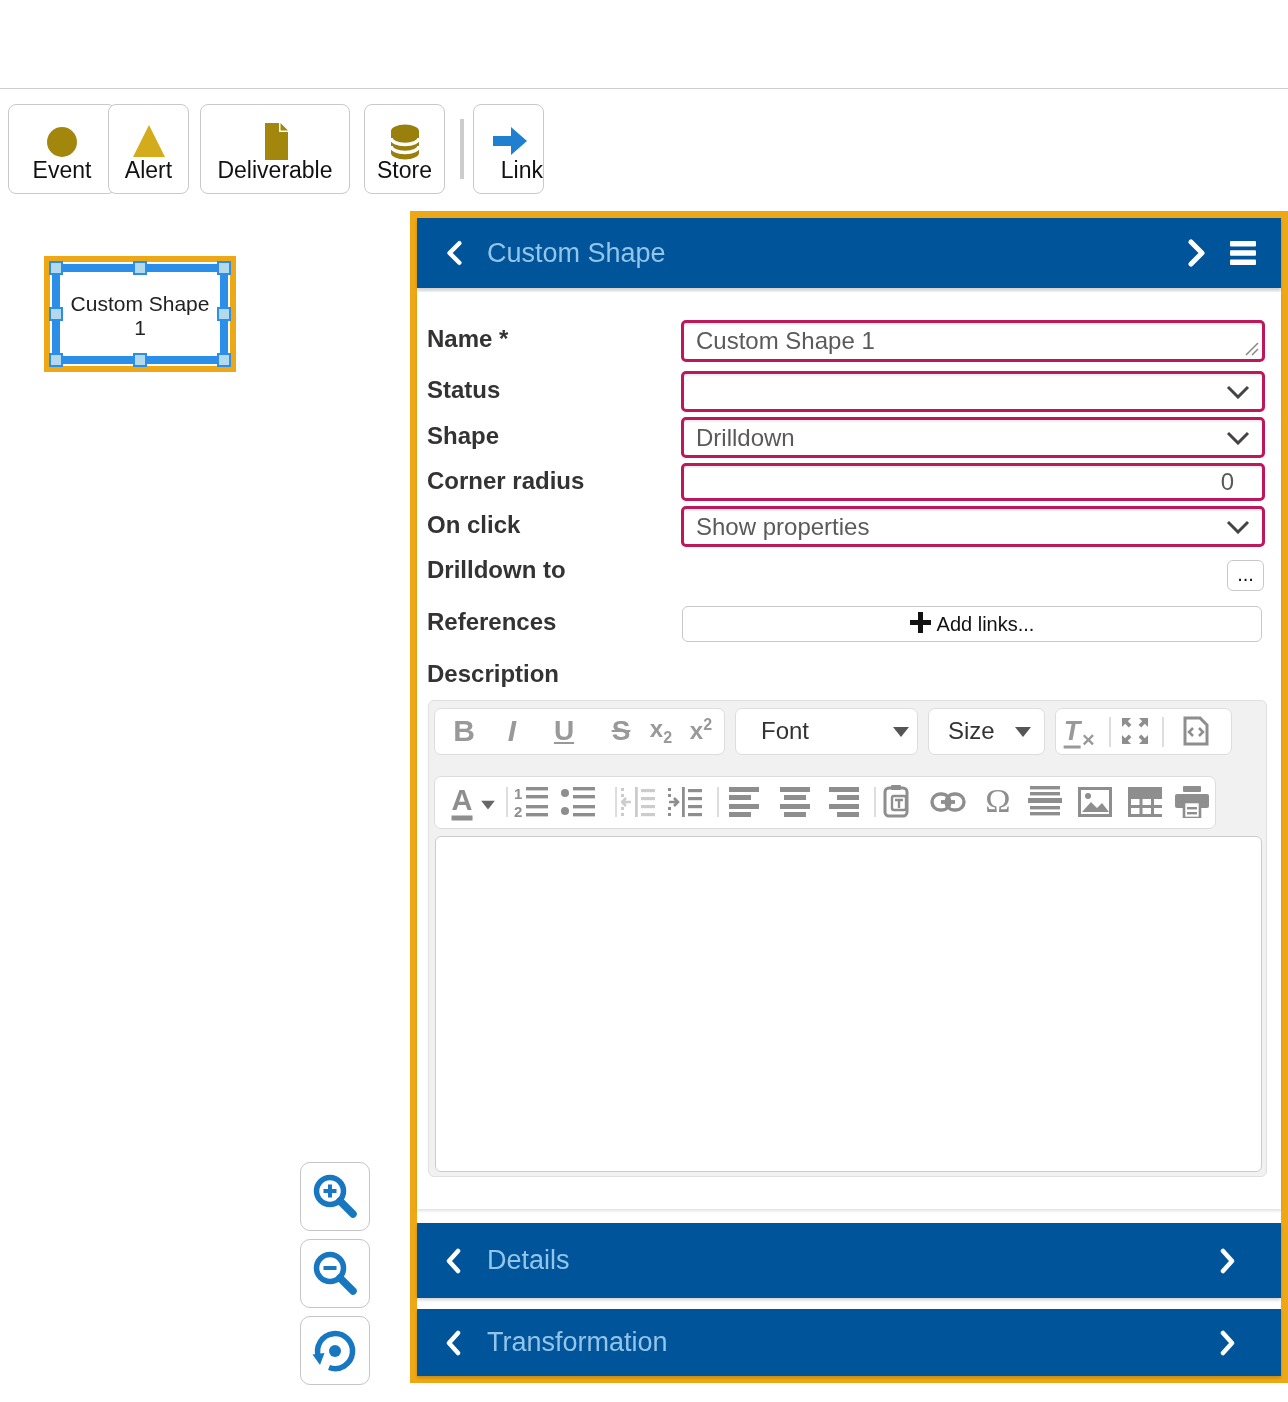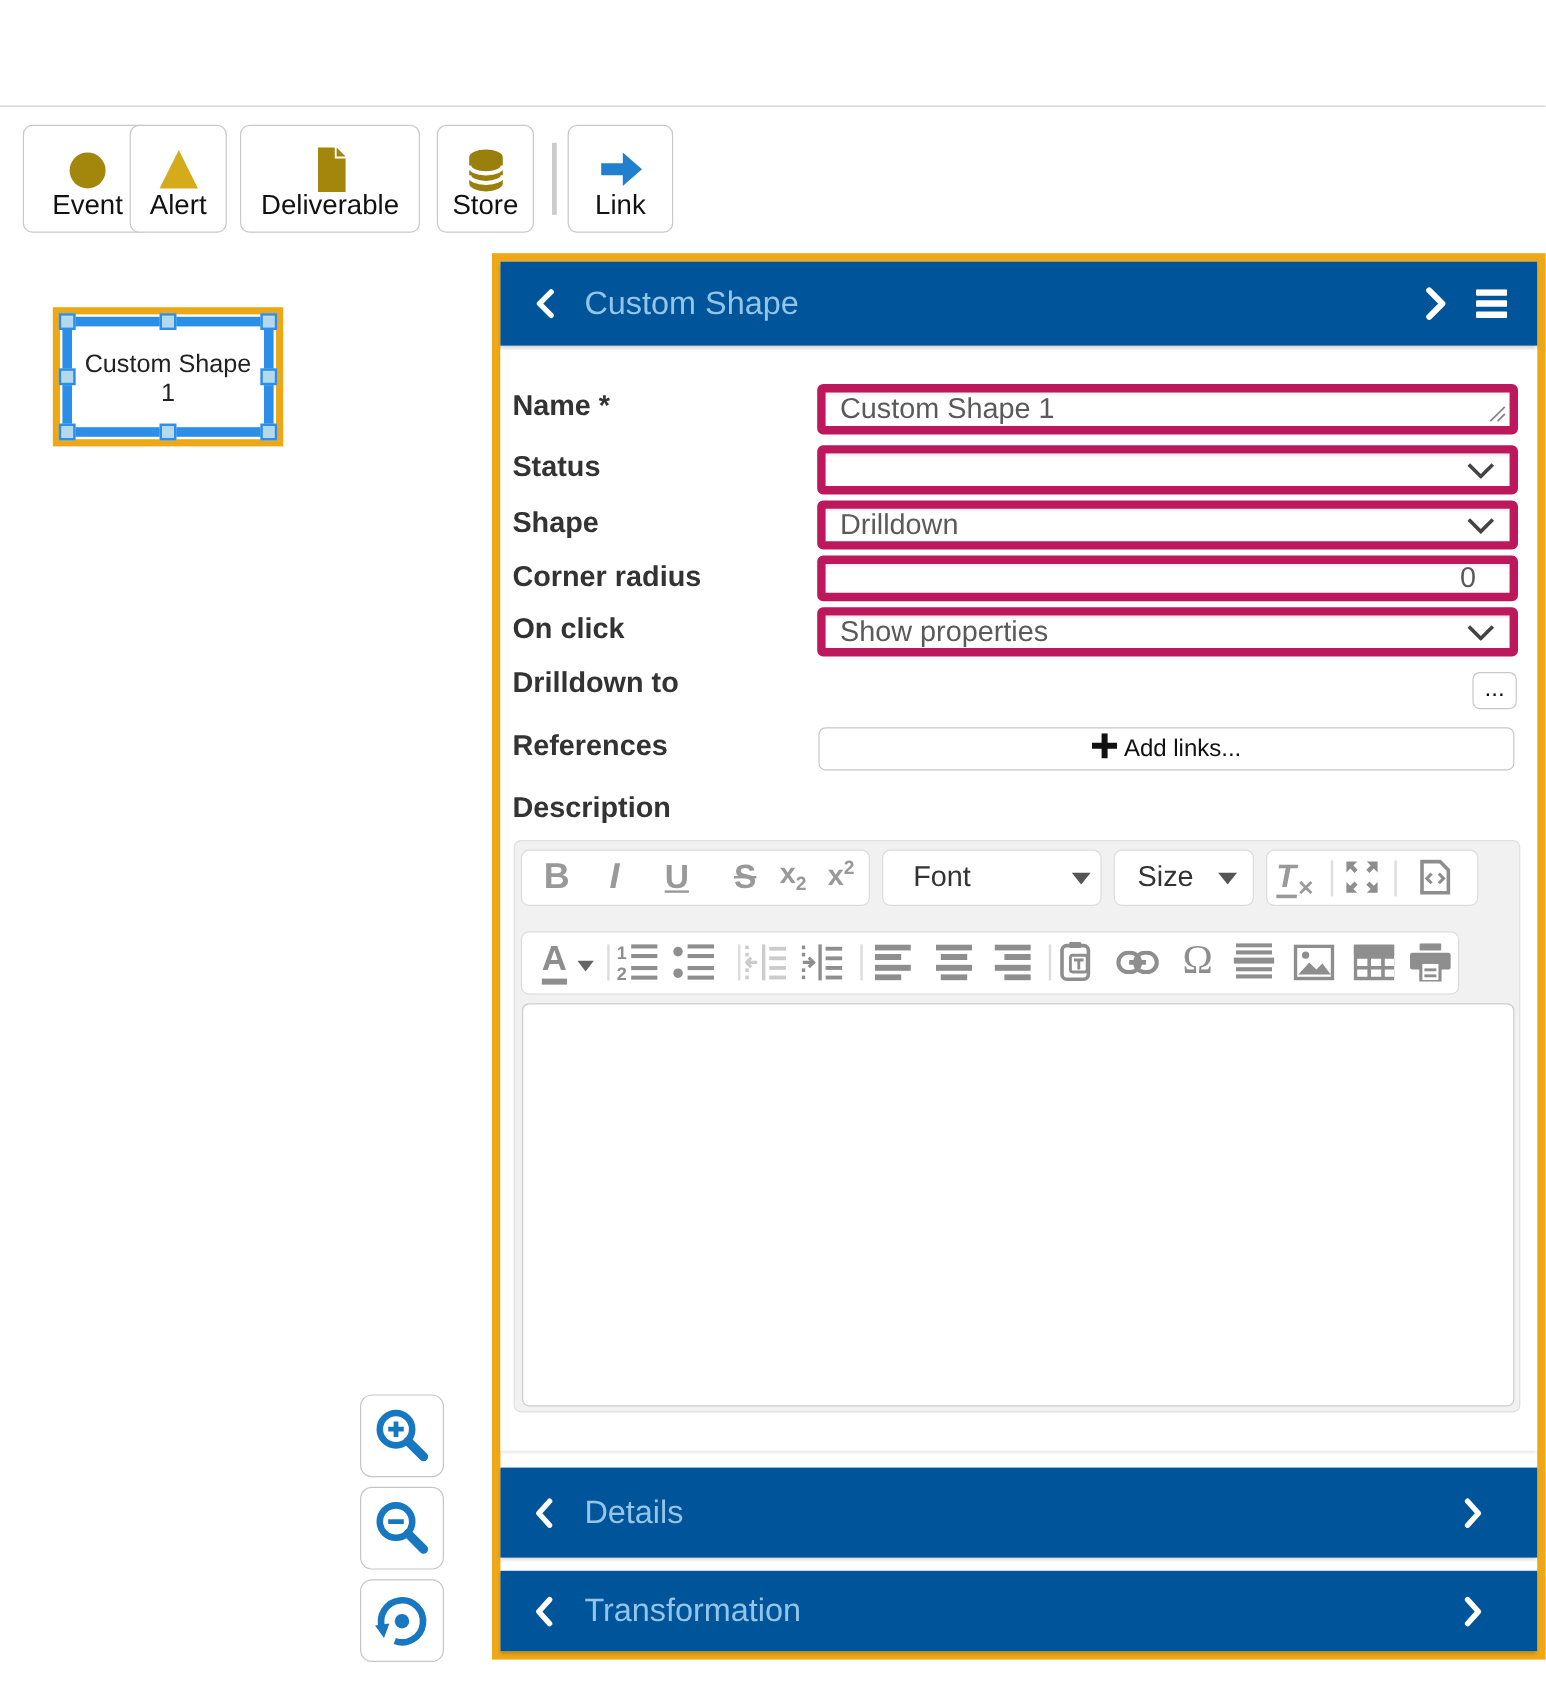--- a/index.html
+++ b/index.html
@@ -27,21 +27,21 @@
 .pc { position:absolute; left:0; width:864px; }
 #phead { top:0; height:70px; background:#005499; box-shadow:0 3px 3px rgba(0,0,0,0.18); }
 #pwhite { top:74px; height:917px; background:#fff; box-shadow:0 2px 3px rgba(0,0,0,0.12); }
 #dbar { top:1005px; height:75px; background:#005499; box-shadow:0 2px 3px rgba(0,0,0,0.18); }
 #tbar { top:1091px; height:67px; background:#005499; box-shadow:0 2px 3px rgba(0,0,0,0.18); }
 .bartitle { position:absolute; left:70px; top:0; bottom:0; display:flex; align-items:center; font-size:27px; color:#93c4e9; }
 .chev { position:absolute; top:50%; transform:translateY(-50%); }
 
 
 .flabel { position:absolute; left:10px; font-size:24px; font-weight:bold; color:#333; }
-.field { position:absolute; left:264px; width:584px; background:#fff; border:7px solid #be185d; border-radius:5px; box-shadow:inset 0 2px 2px rgba(0,0,0,0.07); font-size:24px; color:#5a5a5a; }
+.field { position:absolute; left:264px; width:584px; background:#fff; border:3px solid #be185d; border-radius:5px; box-shadow:inset 0 2px 2px rgba(0,0,0,0.07); font-size:24px; color:#5a5a5a; }
 .field .in { position:absolute; left:12px; top:50%; transform:translateY(-50%); }
 .selarrow { position:absolute; right:12px; top:50%; transform:translateY(-50%); }
 .btn { position:absolute; background:#fff; border:1px solid #c8c8c8; border-radius:6px; color:#111; }
 
 
 #editor { position:absolute; left:11px; top:408px; width:839px; height:477px; background:#f1f1f1; border:1px solid #e0e0e0; border-radius:6px; }
 .egroup { position:absolute; background:#fff; border:1px solid #ddd; border-radius:7px; }
 #etext { position:absolute; left:6px; top:135px; width:827px; height:336px; background:#fff; border:1px solid #ccc; border-radius:6px; }
 .tico { position:absolute; transform:translate(-50%,-50%); color:#999; }
 .tsel { position:absolute; transform:translateY(-50%); color:#333; font-size:24px; }
@@ -49,21 +49,21 @@
 .vsep { position:absolute; width:2px; height:30px; background:#ddd; }
 
 
 .zbtn { left:300px; width:70px; height:69px; background:#fff; border:1px solid #c5c5c5; border-radius:10px; }
 .zbtn svg { position:absolute; left:50%; top:50%; transform:translate(-50%,-50%); }
 </style>
 </head>
 <body>
 <div class="abs" id="topline"></div>
 
-<div class="abs tool" style="left:19px;width:108px;text-decoration:underline;">
+<div class="abs tool" style="left:8px;width:108px;text-decoration:underline;">
   <svg width="44" height="44" viewBox="0 0 44 44">
       <circle cx="22" cy="23" r="15" fill="#a3870d"></circle>
     </svg>
   <div class="lbl">Event</div>
 </div>
 <div class="abs tool" style="left:108px;width:81px;">
   <svg width="44" height="44" viewBox="0 0 44 44">
       <path d="M22 6 L38 38 L6 38 Z" fill="#d4ab1b"></path>
     </svg>
   <div class="lbl">Alert</div>
@@ -77,21 +77,21 @@
 </div>
 <div class="abs tool" style="left:364px;width:81px;">
   <svg width="44" height="44" viewBox="0 0 44 44">
       <path d="M8 12 a14 6.5 0 0 1 28 0 v22 a14 6.5 0 0 1 -28 0 z" fill="#99800d"></path>
       <path d="M8 19 a14 6.5 0 0 0 28 0" fill="none" stroke="#fff" stroke-width="3.4"></path>
       <path d="M8 27 a14 6.5 0 0 0 28 0" fill="none" stroke="#fff" stroke-width="3.4"></path>
     </svg>
   <div class="lbl">Store</div>
 </div>
 <div class="abs" id="sep1"></div>
-<div class="abs tool" style="left:473px;width:88px;">
+<div class="abs tool" style="left:473px;width:71px;text-align:right;">
   <svg width="44" height="44" viewBox="0 0 44 44">
       <path d="M6 17 h18 v-9 l16 14 l-16 14 v-9 h-18 z" fill="#2080cf"></path>
     </svg>
   <div class="lbl">Link</div>
 </div>
 
 <div class="abs" id="shape">
   <div class="white"></div>
   <div class="frame"></div>
   <div class="txt">Custom Shape<br>1</div>

